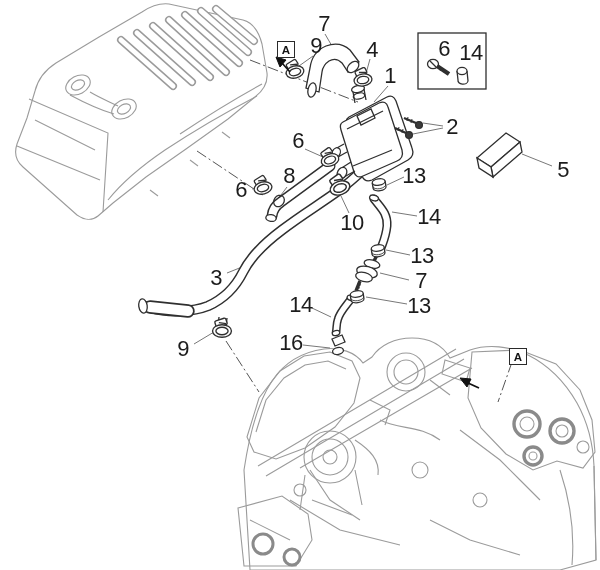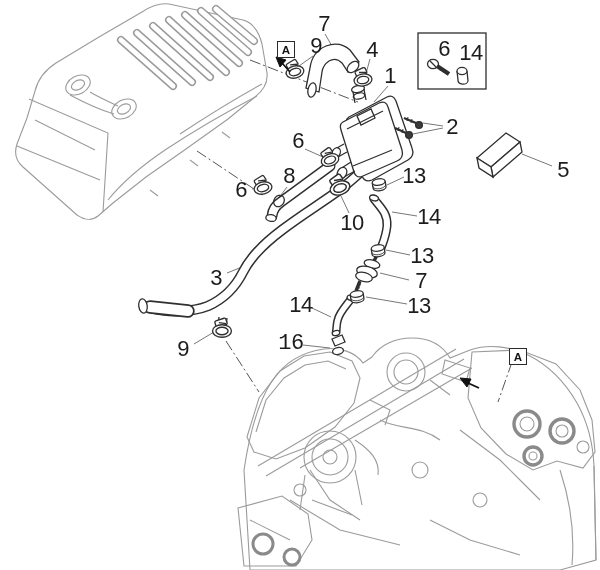--- a/index.html
+++ b/index.html
@@ -269,20 +269,20 @@
       <div class="callout" style="left: 289px; top: 176px;">8</div>
       <div class="callout" style="left: 241px; top: 190px;">6</div>
       <div class="callout" style="left: 352px; top: 223px; text-align: center;">10</div>
       <div class="callout" style="left: 429px; top: 217px;">14</div>
       <div class="callout" style="left: 422px; top: 256px;">13</div>
       <div class="callout" style="left: 421px; top: 281px;">7</div>
       <div class="callout" style="left: 419px; top: 306px;">13</div>
       <div class="callout" style="left: 216px; top: 278px;">3</div>
       <div class="callout" style="left: 301px; top: 305px;">14</div>
       <div class="callout" style="left: 183px; top: 349px;">9</div>
-      <div class="callout" style="left: 291px; top: 343px; font-family: Liberation Mono, monospace;">16</div>
+      <div class="callout" style="left: 291px; top: 343px;">16</div>
       <div class="callout" style="left: 444px; top: 49px;">6</div>
       <div class="callout" style="left: 471px; top: 53px;">14</div>
       <div class="viewref" style="left: 277px; top: 41px;">A</div>
       <div class="viewref" style="left: 509px; top: 348px;">A</div>
     </div>
 
 </div>
 
 </body></html>

